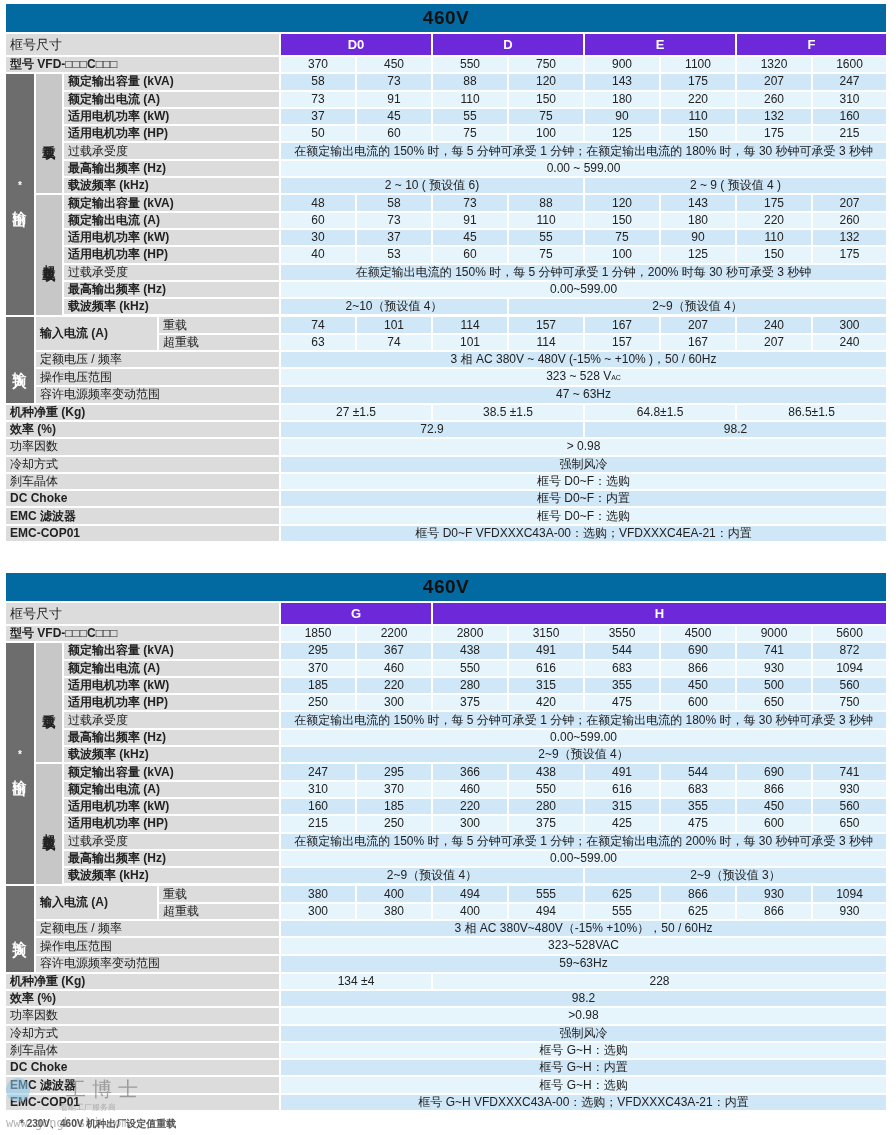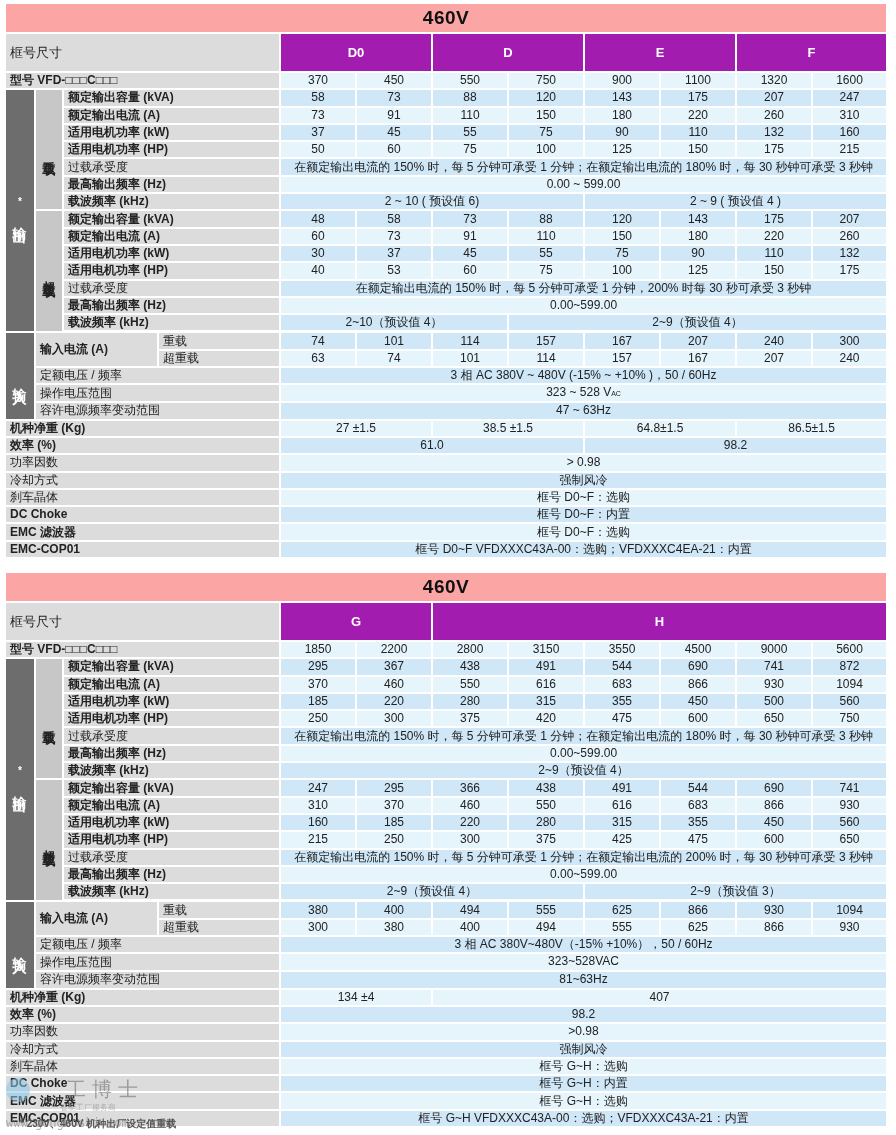--- a/index.html
+++ b/index.html
@@ -1,33 +1,33 @@
 <!DOCTYPE html>
 <html><head>
 <meta charset="utf-8">
 <style>
   html, body { margin: 0; padding: 0; background: #ffffff; }
   body { width: 896px; height: 1135px; position: relative; overflow: hidden;
          font-family: "Liberation Sans", "DejaVu Sans", sans-serif; color: #222; }
   .spec { position: absolute; left: 6px; width: 880px; }
   #t1 { top: 4px; }
   #t2 { top: 573px; }
-  .title { height: 28px; background: #fca5a5; display: flex; align-items: center; justify-content: center;
+  .title { height: 28px; background: #0369a1; display: flex; align-items: center; justify-content: center;
            font-weight: bold; font-size: 19px; color: #111; letter-spacing: 0.5px; margin-bottom: 2px; }
   table { border-collapse: separate; border-spacing: 0; width: 880px; table-layout: fixed; }
   td { padding: 0 0 0 4px; height: 15.3px; line-height: 15px; font-size: 12px; white-space: nowrap; overflow: hidden;
        border-bottom: 2px solid #fff; }
   td.lab { background: #dcdcdc; border-right: 2px solid #fff; }
   td.lab.b { font-weight: bold; }
   td.grp { background: #6d6d6d; color: #fff; text-align: center; font-weight: bold; font-size: 14px; line-height: 18px;
            border-right: 2px solid #fff; padding: 0; white-space: normal; }
   td.sub { background: #c7c7c7; color: #222; text-align: center; font-weight: bold; font-size: 13px; line-height: 17px;
            border-right: 2px solid #fff; padding: 0; white-space: normal; }
-  td.hdr { background: #a21caf; color: #fff; font-weight: bold; text-align: center; font-size: 13px; height: 21px;
-           border-right: 2px solid #fff; padding: 8px; }
+  td.hdr { background: #6d28d9; color: #fff; font-weight: bold; text-align: center; font-size: 13px; height: 21px;
+           border-right: 2px solid #fff; padding: 0; }
   td.hdr:last-child { border-right: none; }
   td.v { text-align: center; padding: 0; border-right: 2px solid #fff; }
   td.v:last-child { border-right: none; }
   tr.a td.v { background: #e6f4fc; }
   tr.b td.v { background: #cfe7f7; }
   tr.gap td { border-bottom-width: 3px; }
   .ast { display: block; font-size: 10px; line-height: 8px; }
   .sub-vac { font-size: 7px; }
   .footnote { position: absolute; left: 6px; top: 1117px; font-size: 10px; font-weight: bold; color: #555; margin-left: 14px; }
   .watermark { position: absolute; left: 4px; top: 1076px; width: 140px; height: 48px; pointer-events: none; opacity: 0.55; }
@@ -230,21 +230,21 @@
         </tr>
         <tr class="a">
           <td class="lab b" colspan="4">机种净重 (Kg)</td>
           <td class="v" colspan="2">27 ±1.5</td>
           <td class="v" colspan="2">38.5 ±1.5</td>
           <td class="v" colspan="2">64.8±1.5</td>
           <td class="v" colspan="2">86.5±1.5</td>
         </tr>
         <tr class="b">
           <td class="lab b" colspan="4">效率 (%)</td>
-          <td class="v" colspan="4">61.0</td>
+          <td class="v" colspan="4">72.9</td>
           <td class="v" colspan="4">98.2</td>
         </tr>
         <tr class="a">
           <td class="lab" colspan="4">功率因数</td>
           <td class="v" colspan="8">&gt; 0.98</td>
         </tr>
         <tr class="b">
           <td class="lab" colspan="4">冷却方式</td>
           <td class="v" colspan="8">强制风冷</td>
         </tr>
@@ -444,26 +444,26 @@
         <tr class="b">
           <td class="lab" colspan="3">定额电压 / 频率</td>
           <td class="v" colspan="8">3 相 AC 380V~480V（-15% +10%），50 / 60Hz</td>
         </tr>
         <tr class="a">
           <td class="lab" colspan="3">操作电压范围</td>
           <td class="v" colspan="8"><span>323~528VAC</span><span class="sub-vac"></span></td>
         </tr>
         <tr class="b">
           <td class="lab" colspan="3">容许电源频率变动范围</td>
-          <td class="v" colspan="8">81~63Hz</td>
+          <td class="v" colspan="8">59~63Hz</td>
         </tr>
         <tr class="a">
           <td class="lab b" colspan="4">机种净重 (Kg)</td>
           <td class="v" colspan="2">134 ±4</td>
-          <td class="v" colspan="6">407</td>
+          <td class="v" colspan="6">228</td>
         </tr>
         <tr class="b">
           <td class="lab b" colspan="4">效率 (%)</td>
           <td class="v" colspan="8">98.2</td>
         </tr>
         <tr class="a">
           <td class="lab" colspan="4">功率因数</td>
           <td class="v" colspan="8">&gt;0.98</td>
         </tr>
         <tr class="b">

